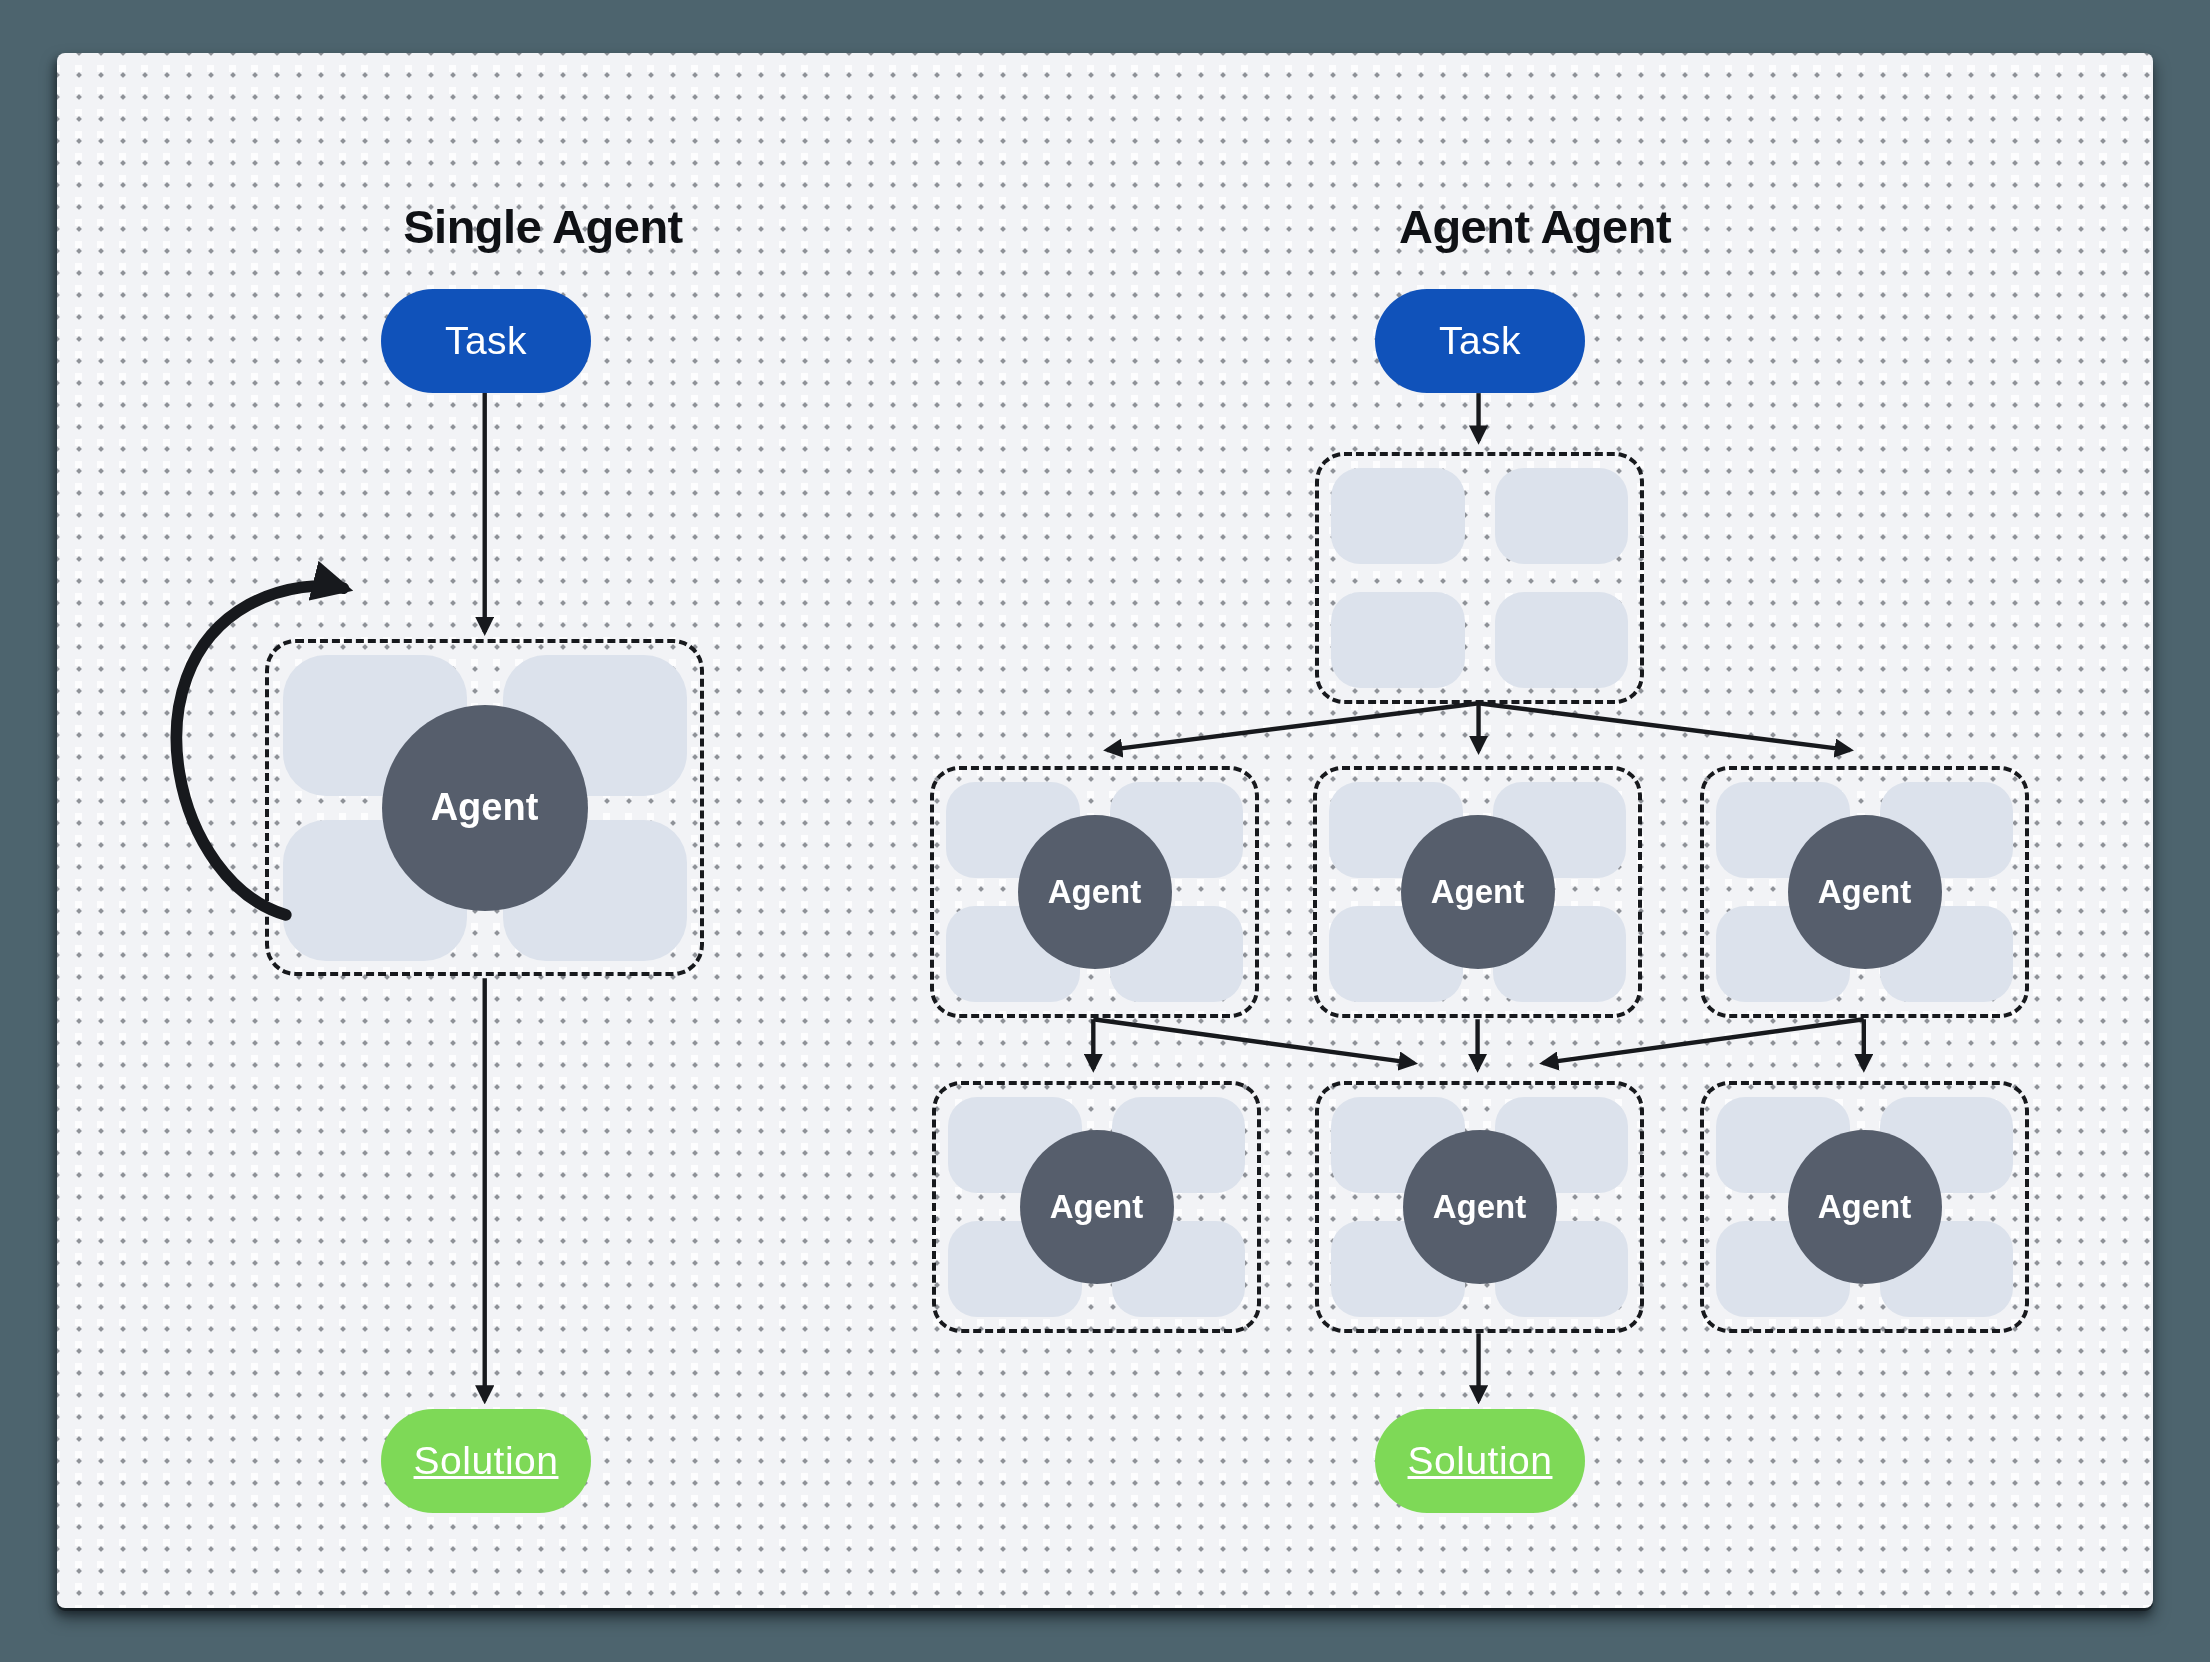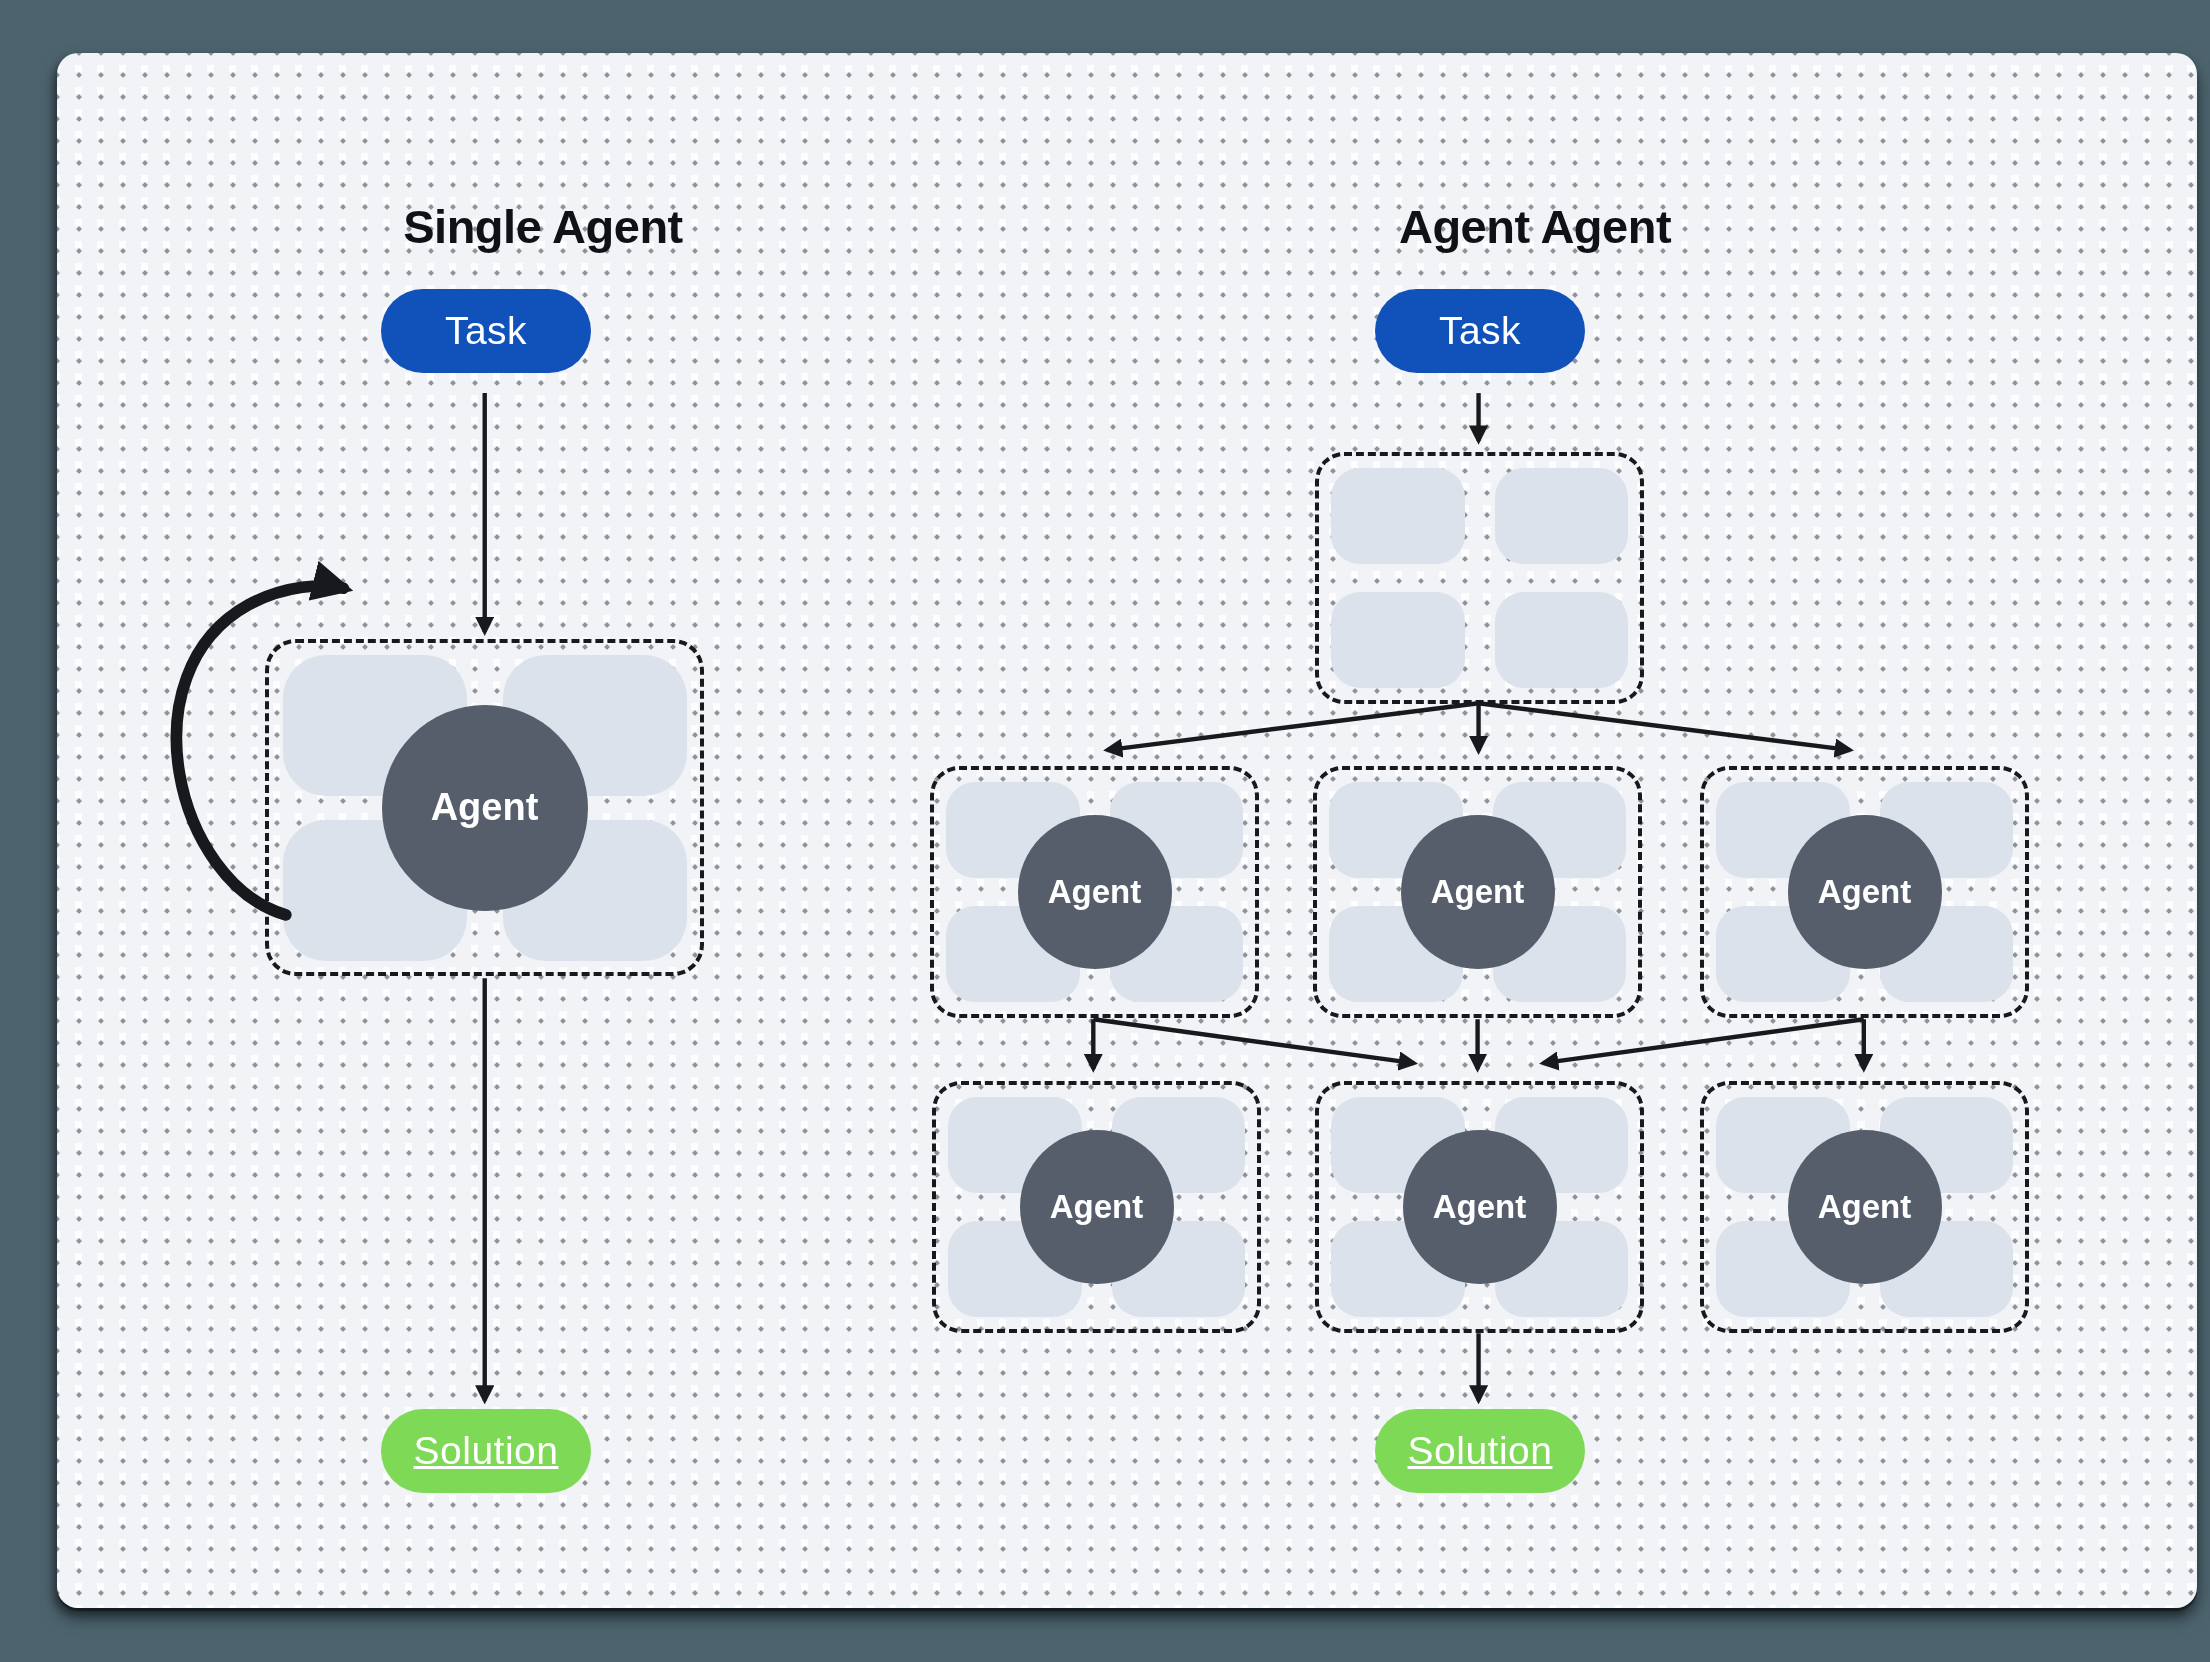--- a/index.html
+++ b/index.html
@@ -3,36 +3,35 @@
 <meta charset="utf-8">
 <style>
   html,body{margin:0;padding:0;}
   body{
     width:2211px;height:1663px;position:relative;overflow:hidden;
     background:#4d646e;
     font-family:"Liberation Sans",sans-serif;
   }
   .panel{
     position:absolute;left:57px;top:53px;width:2096px;height:1555px;
-    background-color:#fdfdfe;border-radius:21px;
+    background-color:#fdfdfe;border-radius:8px;
     box-shadow:0 9.8px 15.6px rgba(8,12,16,.55), -2.9px 5.9px 7.8px rgba(8,12,16,.35), 0 2.9px 0 rgba(8,12,16,.45);
     background-image:
       radial-gradient(circle, #8f9298 0 2px, rgba(143,146,152,.4) 2px 2.7px, transparent 2.9px),
       repeating-linear-gradient(0deg, transparent 0 3.5px, #f2f3f6 3.5px 18.3px, transparent 18.3px 22px),
       repeating-linear-gradient(90deg, transparent 0 3.5px, #f2f3f6 3.5px 18.3px, transparent 18.3px 22px);
     background-size:22px 22px, auto, auto;
     background-position:-11px -11px, 0 0, 0 0;
-    padding-left:44px;
   }
   .col-title{
     position:absolute;top:146px;width:468px;text-align:center;
     font-size:47px;font-weight:700;color:#0f1115;letter-spacing:-0.5px;
   }
   .pill{
-    position:absolute;width:210px;height:84px;border-radius:53px;
+    position:absolute;width:210px;height:104px;border-radius:53px;
     display:flex;align-items:center;justify-content:center;
     color:#fff;font-size:39px;font-weight:400;letter-spacing:0.5px;
   }
   .pill.blue{background:#1052ba;}
   .pill.green{background:#7ed957;text-decoration:underline;}
   .abox{
     position:absolute;box-sizing:border-box;
     border:4.4px dashed #17191d;border-radius:31px;
     display:grid;grid-template-columns:1fr 1fr;grid-template-rows:1fr 1fr;
   }

